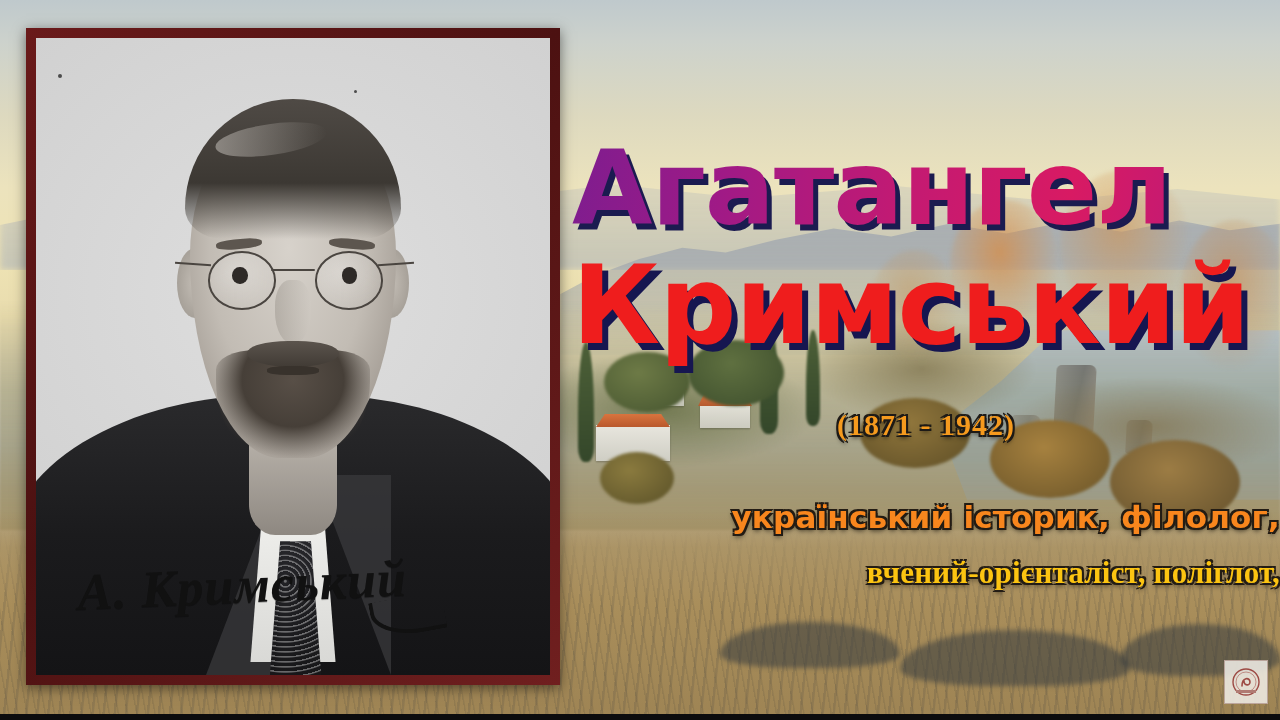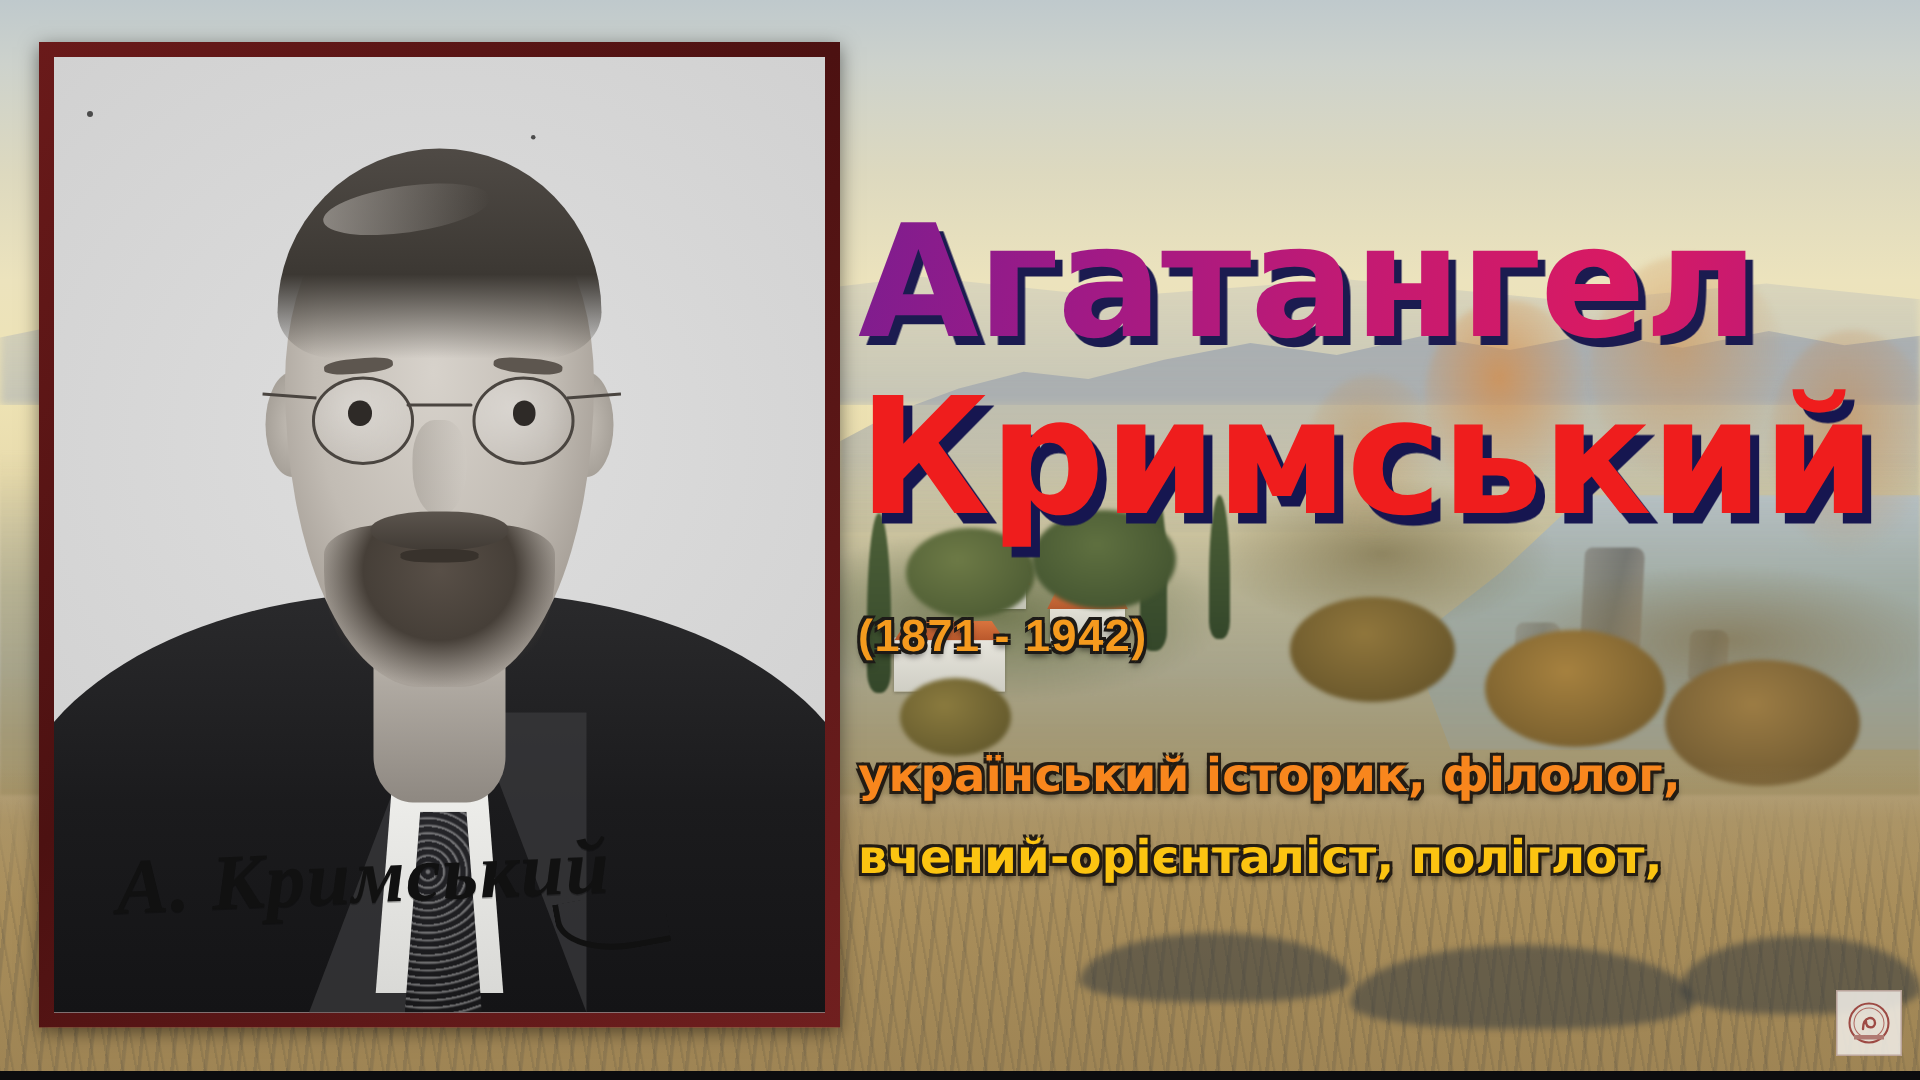--- a/index.html
+++ b/index.html
@@ -345,49 +345,49 @@
   #title2 {
     top: 252px;
     font-size: 108px;
     color: #ef1d1d;
     filter: drop-shadow(6px 7px 0px #161650);
   }
 
   .dates {
     position:absolute;
     top: 408px; width: 100%;
-    text-align:left;
+    text-align:center;
     font-size: 30px;
     font-weight: 900;
-    font-family: Liberation Sans, sans-serif;
+    font-family: Liberation Serif, serif;
     color: #f59a1e;
     letter-spacing: 1px;
     text-shadow:
       -2px -2px 0 #1d1a17, 2px -2px 0 #1d1a17, -2px 2px 0 #1d1a17, 2px 2px 0 #1d1a17,
       0 3px 4px rgba(0,0,0,.6);
   }
 
   .desc {
     position:absolute;
     top: 490px; width: 100%;
-    text-align:left;
+    text-align:right;
   }
   .desc-line {
     font-size: 31px;
     font-weight: 900;
     font-family: "DejaVu Sans", sans-serif;
     line-height: 55px;
     letter-spacing: 0.2px;
     white-space: nowrap;
     text-shadow:
       -2px -2px 0 #231c14, 2px -2px 0 #231c14, -2px 2px 0 #231c14, 2px 2px 0 #231c14,
       0 3px 5px rgba(0,0,0,.65);
   }
   .desc-line.c-orange { color:#f8861d; }
-  .desc-line.c-gold   { color:#fcc411; }
+  .desc-line.c-gold   { color:#fcc411;font-family:Liberation Serif, serif; }
 
   
   .watermark {
     position:absolute;
     right: 12px; bottom: 16px;
     width: 42px; height: 42px;
     background: rgba(238,234,228,.88);
     border: 1px solid rgba(150,110,100,.5);
     display:flex; align-items:center; justify-content:center;
   }

